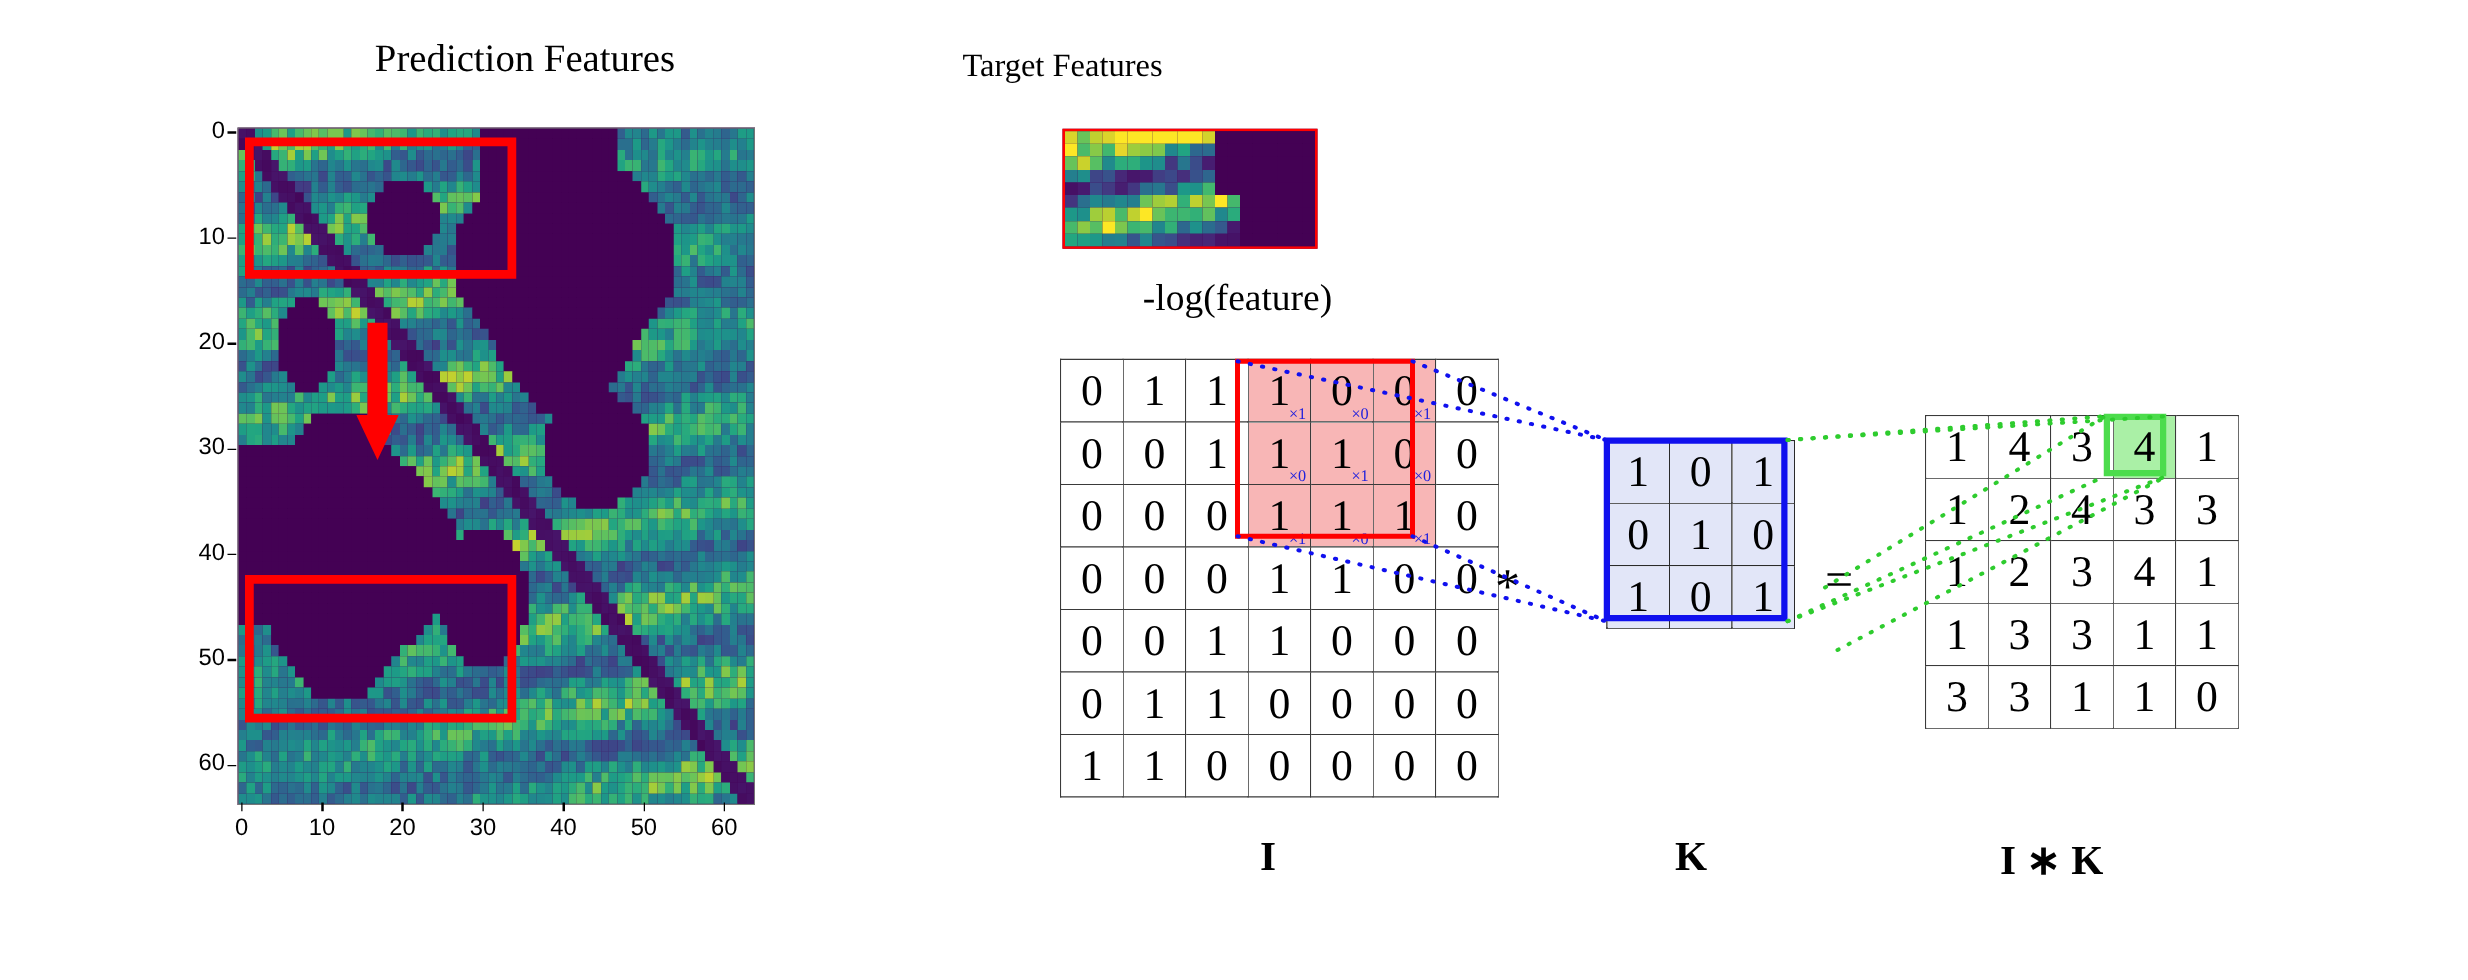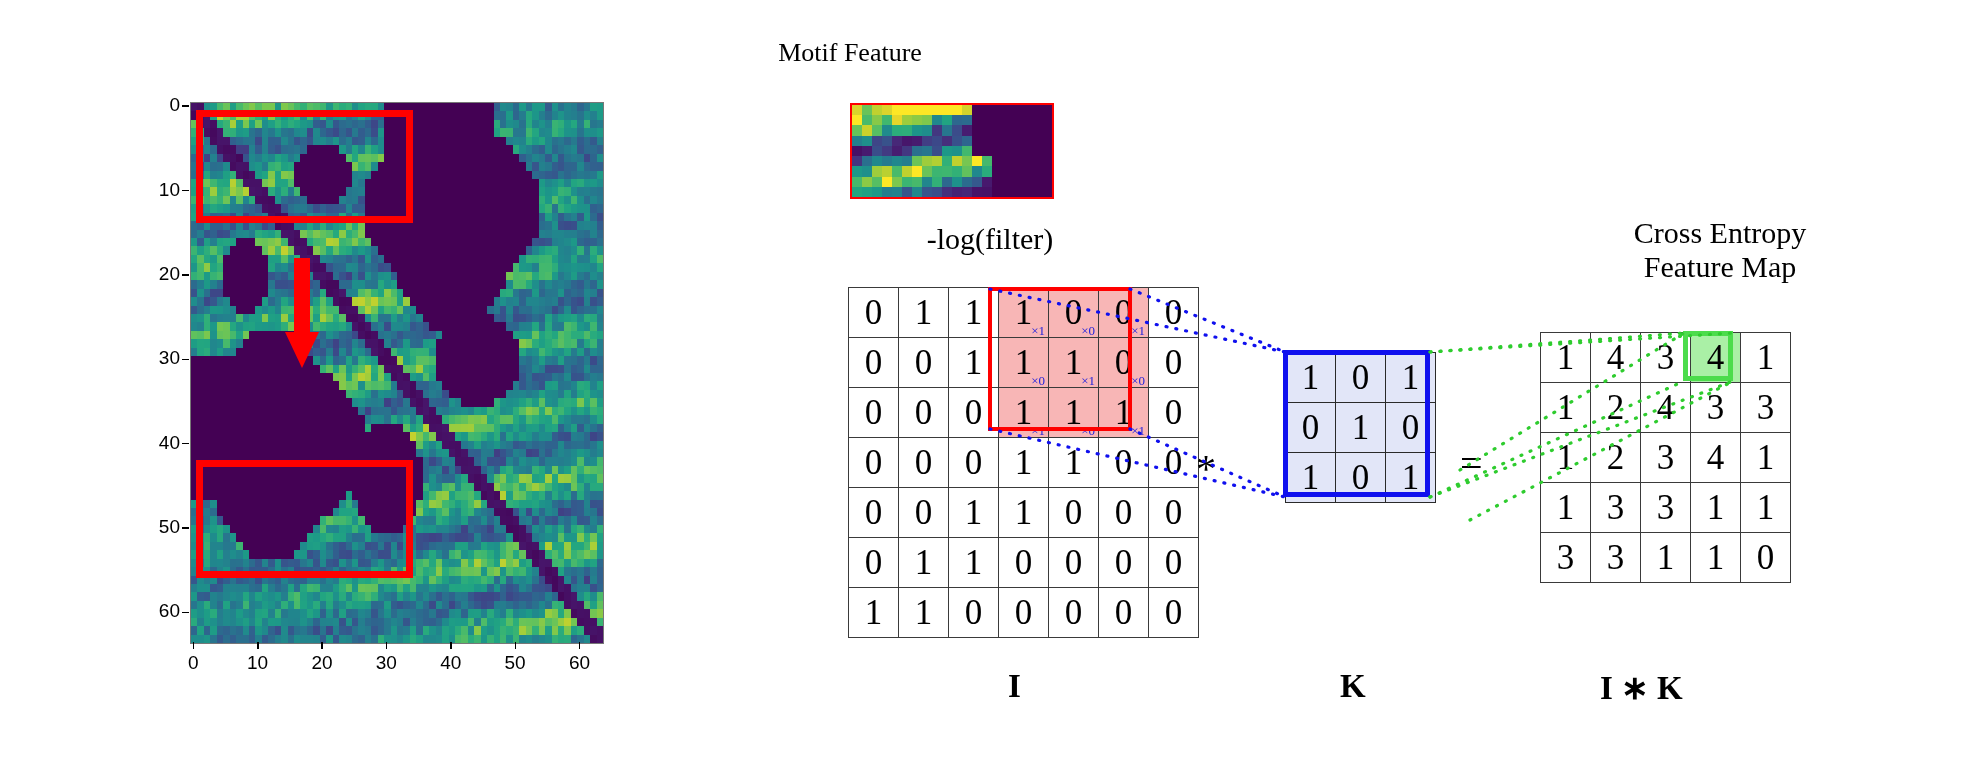--- a/index.html
+++ b/index.html
@@ -77,20 +77,21 @@
   #lbl-K{left:1340px;top:668px;}
   #lbl-IK{left:1600px;top:668px;}
 
   svg.overlay{position:absolute;left:0;top:0;width:1974px;height:784px;pointer-events:none;}
 </style>
 </head>
 <body>
 
 <div class="fig">
 
+  <div class="title" id="pred-title">Prediction Features</div>
 
   <div class="hm" id="pred-hm" style="grid-template-columns: repeat(64, 1fr); grid-template-rows: repeat(64, 1fr);">
       <i style="background: rgb(70, 17, 102);"></i>
       <i style="background: rgb(70, 13, 98);"></i>
       <i style="background: rgb(30, 143, 139);"></i>
       <i style="background: rgb(29, 155, 135);"></i>
       <i style="background: rgb(72, 186, 107);"></i>
       <i style="background: rgb(107, 196, 88);"></i>
       <i style="background: rgb(31, 158, 133);"></i>
       <i style="background: rgb(72, 186, 107);"></i>
@@ -4216,21 +4217,21 @@
       <div class="tick" style="left: 182px; top: 358.544px; width: 7px; height: 1.5px;"></div>
       <div class="axis-label" style="left: 144px; top: 347.344px; width: 36px; text-align: right;">30</div>
       <div class="tick" style="left: 182px; top: 442.919px; width: 7px; height: 1.5px;"></div>
       <div class="axis-label" style="left: 144px; top: 431.719px; width: 36px; text-align: right;">40</div>
       <div class="tick" style="left: 182px; top: 527.294px; width: 7px; height: 1.5px;"></div>
       <div class="axis-label" style="left: 144px; top: 516.094px; width: 36px; text-align: right;">50</div>
       <div class="tick" style="left: 182px; top: 611.669px; width: 7px; height: 1.5px;"></div>
       <div class="axis-label" style="left: 144px; top: 600.469px; width: 36px; text-align: right;">60</div>
     </div>
 
-  <div class="title" id="motif-title">Motif Feature</div>
+  <div class="title" id="motif-title">Target Features</div>
   <div class="hm" id="motif-hm" style="grid-template-columns: repeat(20, 1fr); grid-template-rows: repeat(9, 1fr);">
       <i style="background: rgb(218, 212, 43);"></i>
       <i style="background: rgb(105, 195, 89);"></i>
       <i style="background: rgb(192, 209, 47);"></i>
       <i style="background: rgb(219, 212, 43);"></i>
       <i style="background: rgb(253, 231, 37);"></i>
       <i style="background: rgb(253, 231, 37);"></i>
       <i style="background: rgb(253, 231, 37);"></i>
       <i style="background: rgb(253, 231, 37);"></i>
       <i style="background: rgb(253, 231, 37);"></i>
@@ -4400,23 +4401,21 @@
       <i style="background: rgb(71, 19, 104);"></i>
       <i style="background: rgb(70, 18, 103);"></i>
       <i style="background: rgb(68, 1, 84);"></i>
       <i style="background: rgb(68, 1, 84);"></i>
       <i style="background: rgb(68, 1, 84);"></i>
       <i style="background: rgb(68, 1, 84);"></i>
       <i style="background: rgb(68, 1, 84);"></i>
       <i style="background: rgb(68, 1, 84);"></i>
     </div>
 
-  <div class="title" id="logfeat-title">-log(filter)</div>
-  <div class="title" id="ce-title">Cross Entropy
-Feature Map</div>
+  <div class="title" id="logfeat-title">-log(feature)</div>
 
   <table class="matrix" id="m-I">
       <tbody>
         <tr>
           <td>0</td>
           <td>1</td>
           <td>1</td>
           <td class="hl">1<span class="mul">×1</span></td>
           <td class="hl">0<span class="mul">×0</span></td>
           <td class="hl">0<span class="mul">×1</span></td>

